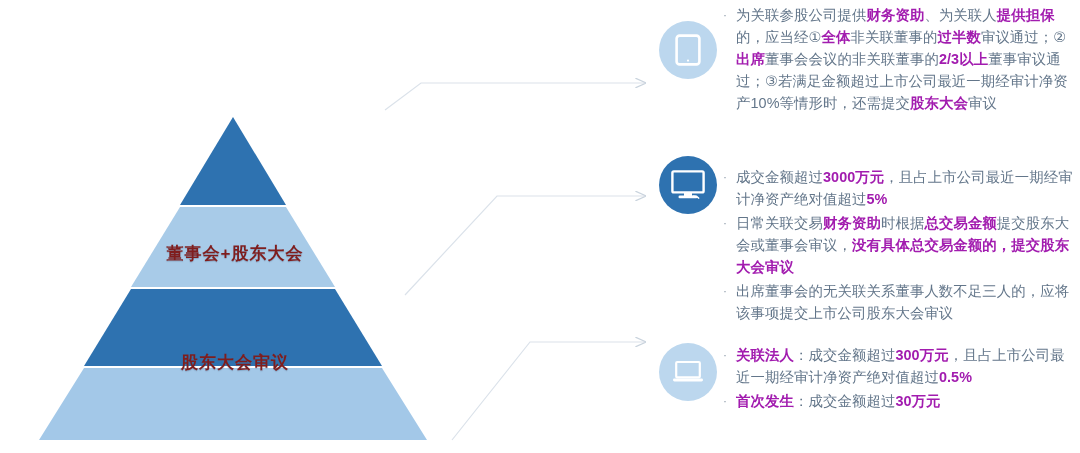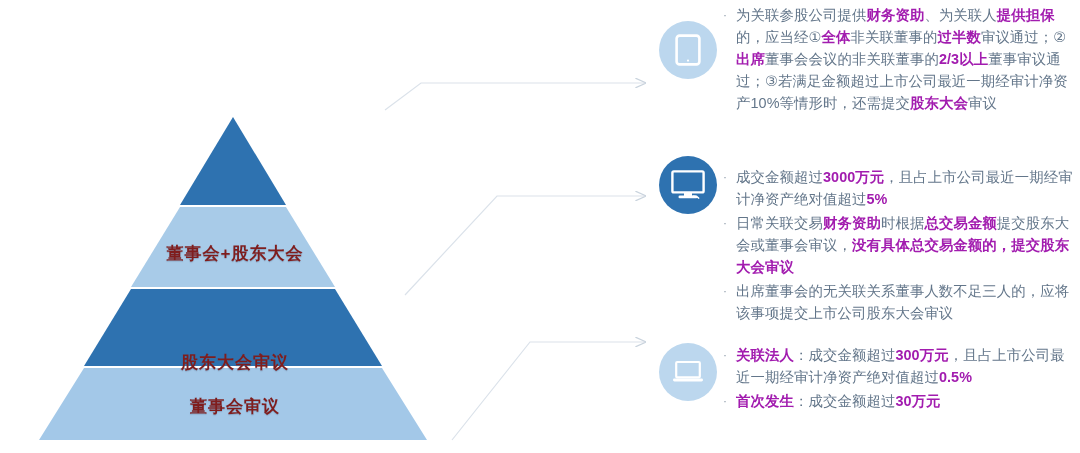--- a/index.html
+++ b/index.html
@@ -112,21 +112,20 @@
 
       <polygon points="150,97 256,97 305,177 101,177" fill="#a8cbe8"></polygon>
 
       <polygon points="101,179 305,179 352,256 54,256" fill="#2e72b0"></polygon>
 
       <polygon points="54,258 352,258 397,330 9,330" fill="#a3c8e8"></polygon>
     </svg>
 
     <div class="pyr-label" id="lbl-l2">董事会+股东大会</div>
     <div class="pyr-label" id="lbl-l3">股东大会审议</div>
-    <div class="pyr-label" id="lbl-l4">董事会审议</div>
   </div>
 
   <div class="icon-circle" id="icon-1" style="background: rgb(188, 215, 238);">
     <svg width="26" height="32" viewBox="0 0 26 32">
       <rect x="1.6" y="1.6" width="22.8" height="28.8" rx="3" ry="3" fill="none" stroke="#ffffff" stroke-width="2.6"></rect>
       <circle cx="13" cy="26.6" r="1.1" fill="#ffffff"></circle>
     </svg>
   </div>
 
   <div class="icon-circle" id="icon-2" style="background: rgb(46, 114, 176);">

